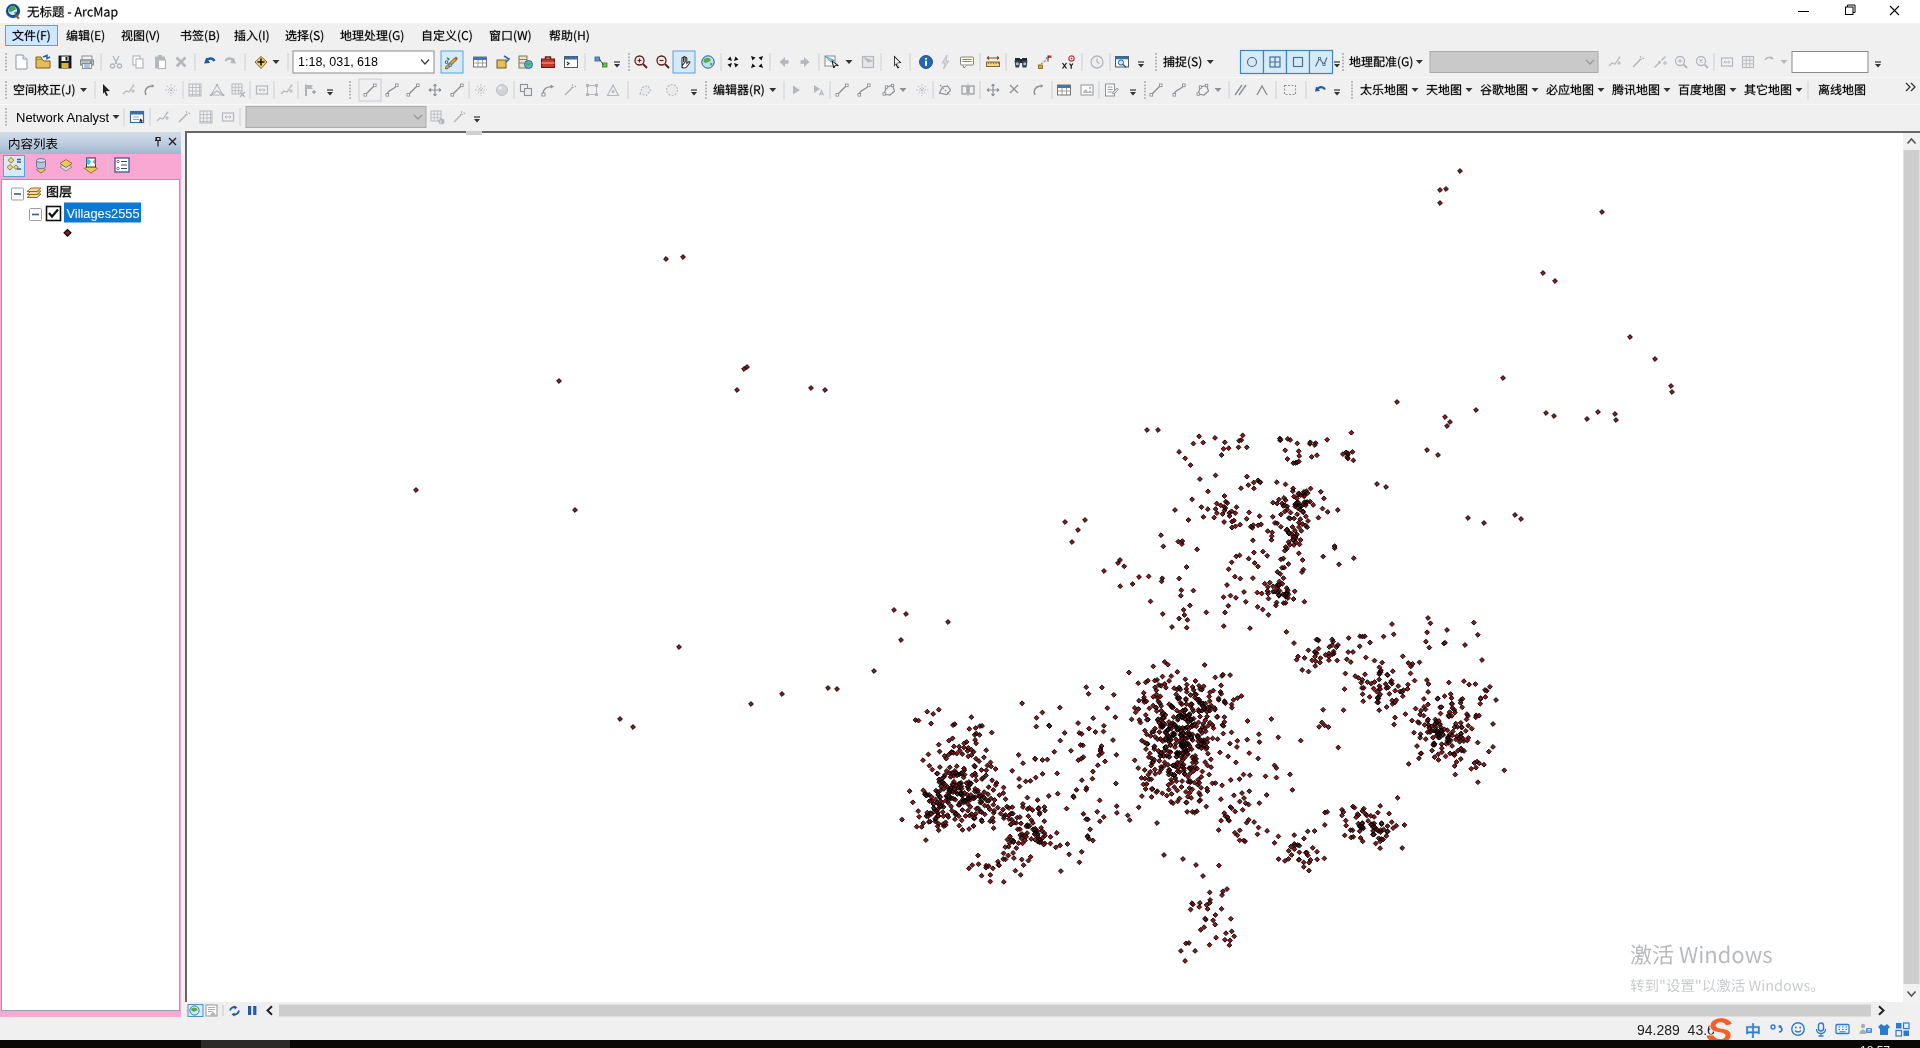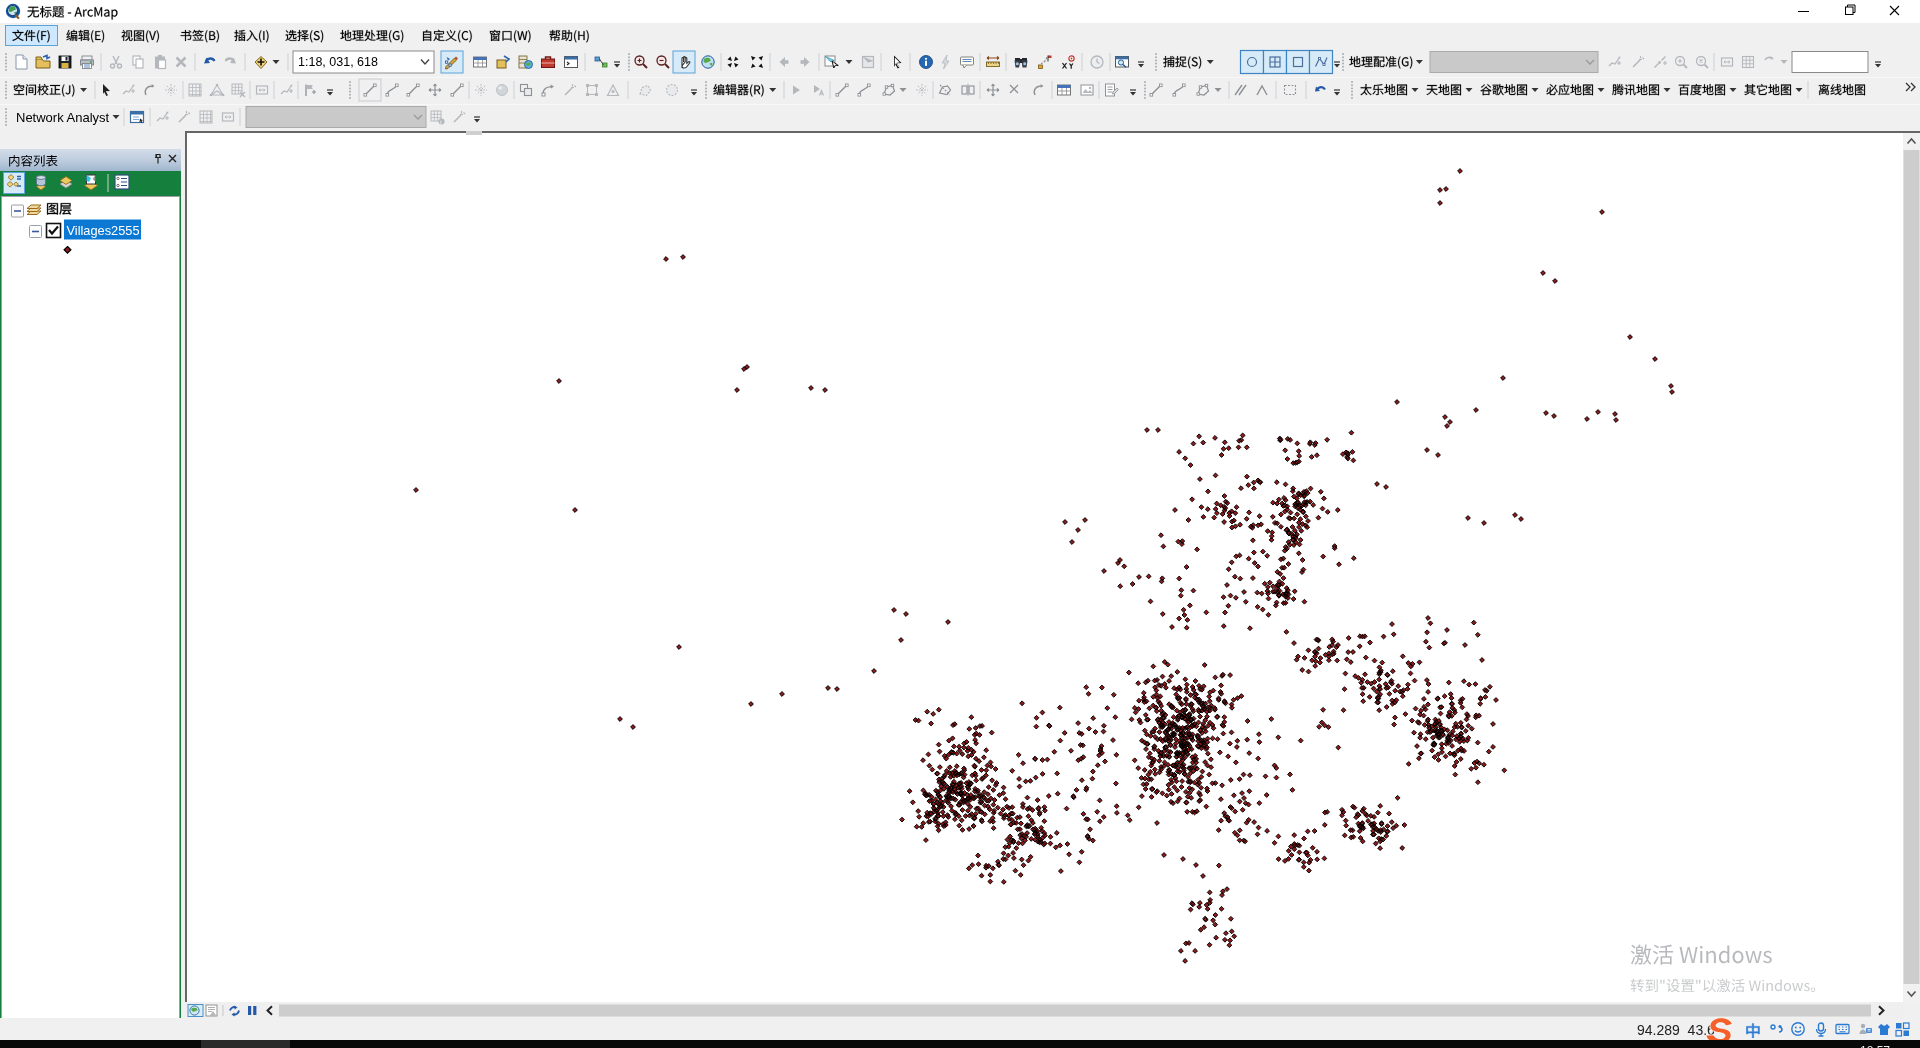--- a/index.html
+++ b/index.html
@@ -2,21 +2,21 @@
 <html><head><meta charset="utf-8"><style>
 *{margin:0;padding:0;box-sizing:border-box}
 html,body{width:1920px;height:1048px;overflow:hidden;background:#fff;font-family:"Liberation Sans",sans-serif;position:relative}
 .abs{position:absolute}
 #titlebar{left:0;top:0;width:1920px;height:23px;background:#fff}
 #menubar{left:0;top:23px;width:1920px;height:25px;background:#f0f0f0}
 #row1{left:0;top:48px;width:1920px;height:29px;background:#f0f0f1}
 #row2{left:0;top:77px;width:1920px;height:27px;background:#f0f0f1;border-top:1px solid #f8f8f8}
 #row3{left:0;top:104px;width:1920px;height:26px;background:#f0f0f1;border-top:1px solid #f8f8f8}
 #workarea{left:0;top:130px;width:1920px;height:888px;background:#f0f0f0}
-#toc{left:0;top:19px;width:181px;height:885px;background:#15803d}
+#toc{left:0;top:2px;width:181px;height:885px;background:#f9a8d4}
 #tochdr{left:0;top:0;width:181px;height:22px;background:linear-gradient(180deg,#d3dde9 0%,#bccbdd 55%,#9fb6ce 100%)}
 #toctree{left:1px;top:47px;width:179px;height:832px;background:#fff;border:1px solid #9ba0a8}
 #mapwin{left:185px;top:1px;width:1735px;height:887px}
 #statusbar{left:0;top:1018px;width:1920px;height:22px;background:#f0f0f0}
 #blackbar{left:0;top:1040px;width:1920px;height:8px;background:#080808}
 </style></head><body>
 <div class="abs" id="titlebar"></div>
 <svg class="abs" style="left:5px;top:3px" width="17" height="17" viewBox="0 0 17 17">
 <circle cx="8" cy="8" r="7.2" fill="#1a56a0"></circle>
 <circle cx="7.6" cy="7.6" r="5.1" fill="#cfe3f2"></circle>

